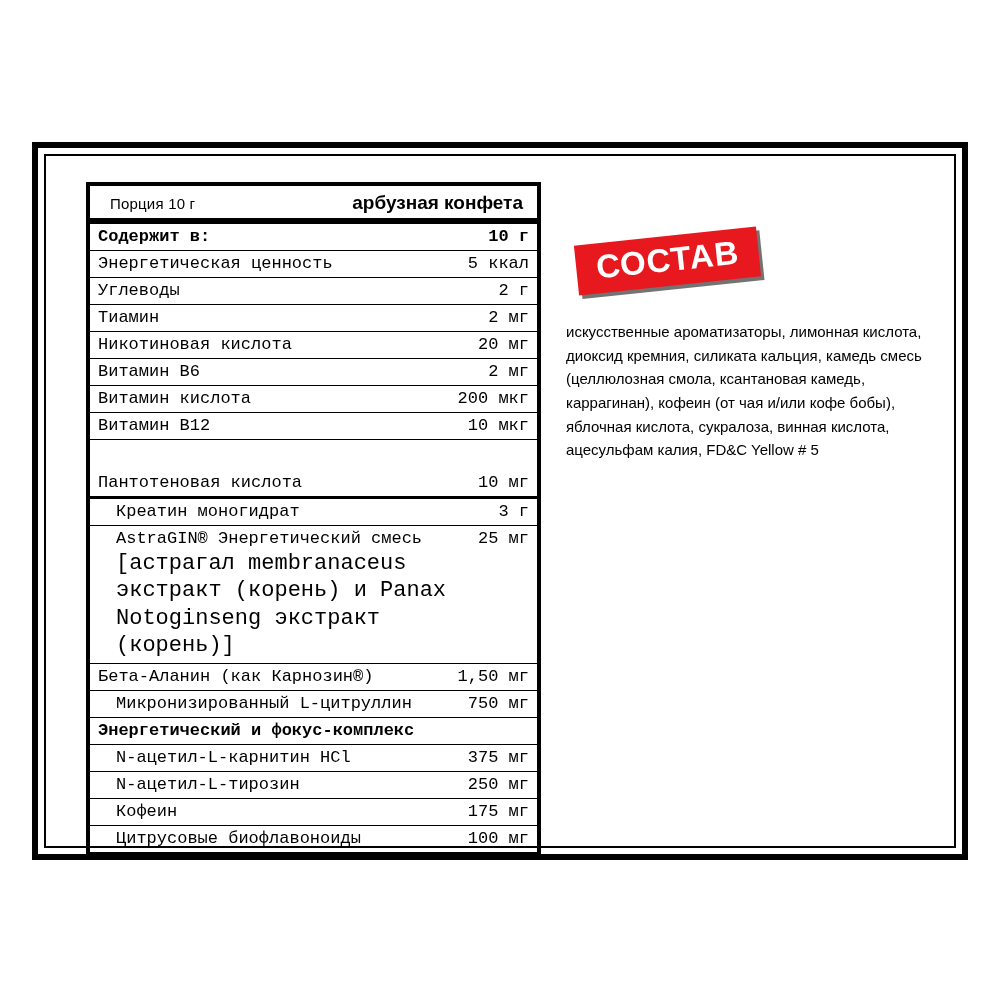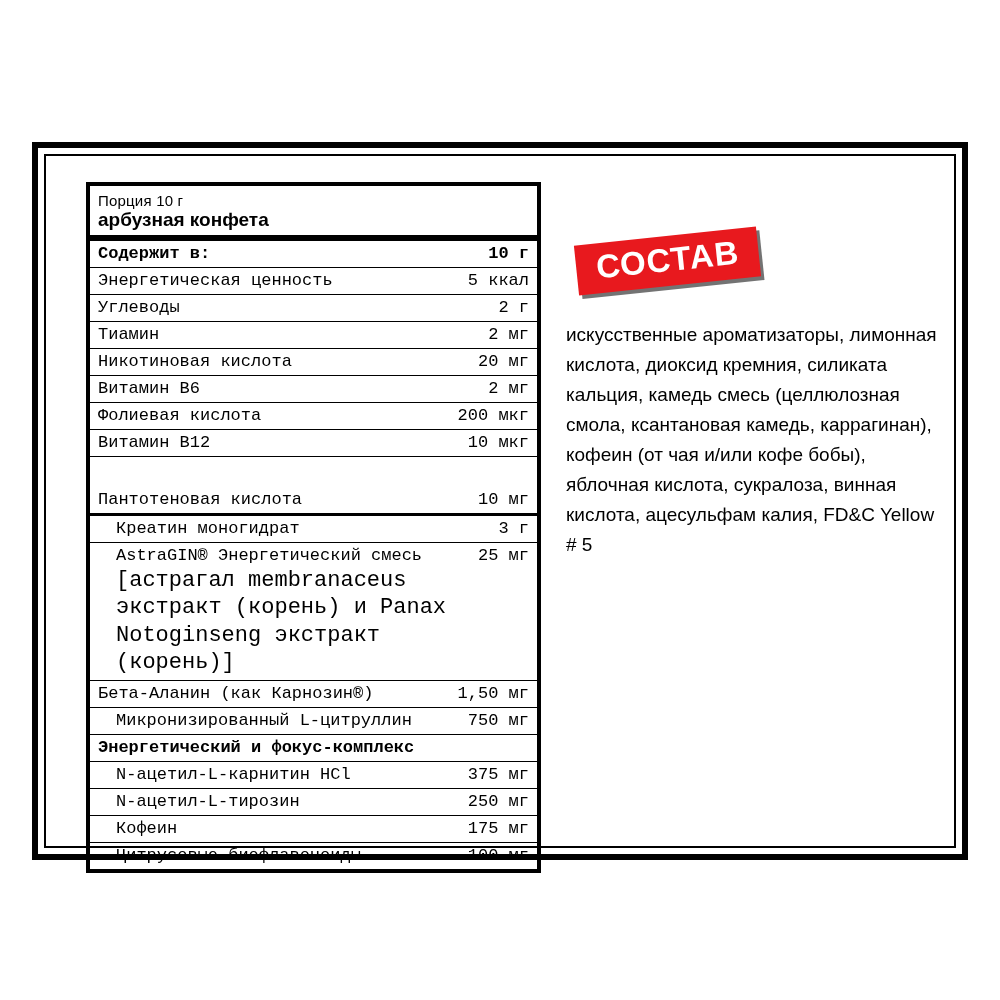--- a/index.html
+++ b/index.html
@@ -51,22 +51,21 @@
     padding: 0;
   }
   .facts-top {
     border-top: 4px solid #000;
     border-bottom: 0;
   }
   .facts-head {
     display: flex;
     align-items: baseline;
     justify-content: space-between;
-    padding: 6px 8px 2px 8px;
-    flex-direction: column;
+    padding: 6px 8px 2px 20px;
   }
   .serving {
     font-size: 15px;
     letter-spacing: 0.2px;
   }
   .flavor {
     font-size: 19px;
     font-weight: bold;
     padding-right: 6px;
   }
@@ -140,21 +139,21 @@
     box-shadow: 3px 4px 0 rgba(0,0,0,0.55);
     margin-left: 10px;
   }
   .ingredients-title {
     margin-top: 54px;
     font-size: 27px;
     font-weight: bold;
   }
   .ingredients-body {
     margin-top: 34px;
-    font-size: 19px;
+    font-size: 15px;
     line-height: 1.58;
     max-width: 400px;
   }
 </style>
 </head>
 <body>
 
 <div class="label-frame">
   <div class="label-inner">
 
@@ -185,21 +184,21 @@
       </div>
       <div class="row">
         <span class="name">Никотиновая кислота</span>
         <span class="val">20 мг</span>
       </div>
       <div class="row">
         <span class="name">Витамин B6</span>
         <span class="val">2 мг</span>
       </div>
       <div class="row">
-        <span class="name">Фолиевая кислота</span>
+        <span class="name">Витамин кислота</span>
         <span class="val">200 мкг</span>
       </div>
       <div class="row">
         <span class="name">Витамин B12</span>
         <span class="val">10 мкг</span>
       </div>
       <div class="row" style="border-bottom:3px solid #000;margin-top:30px;">
         <span class="name">Пантотеновая кислота</span>
         <span class="val">10 мг</span>
       </div>

